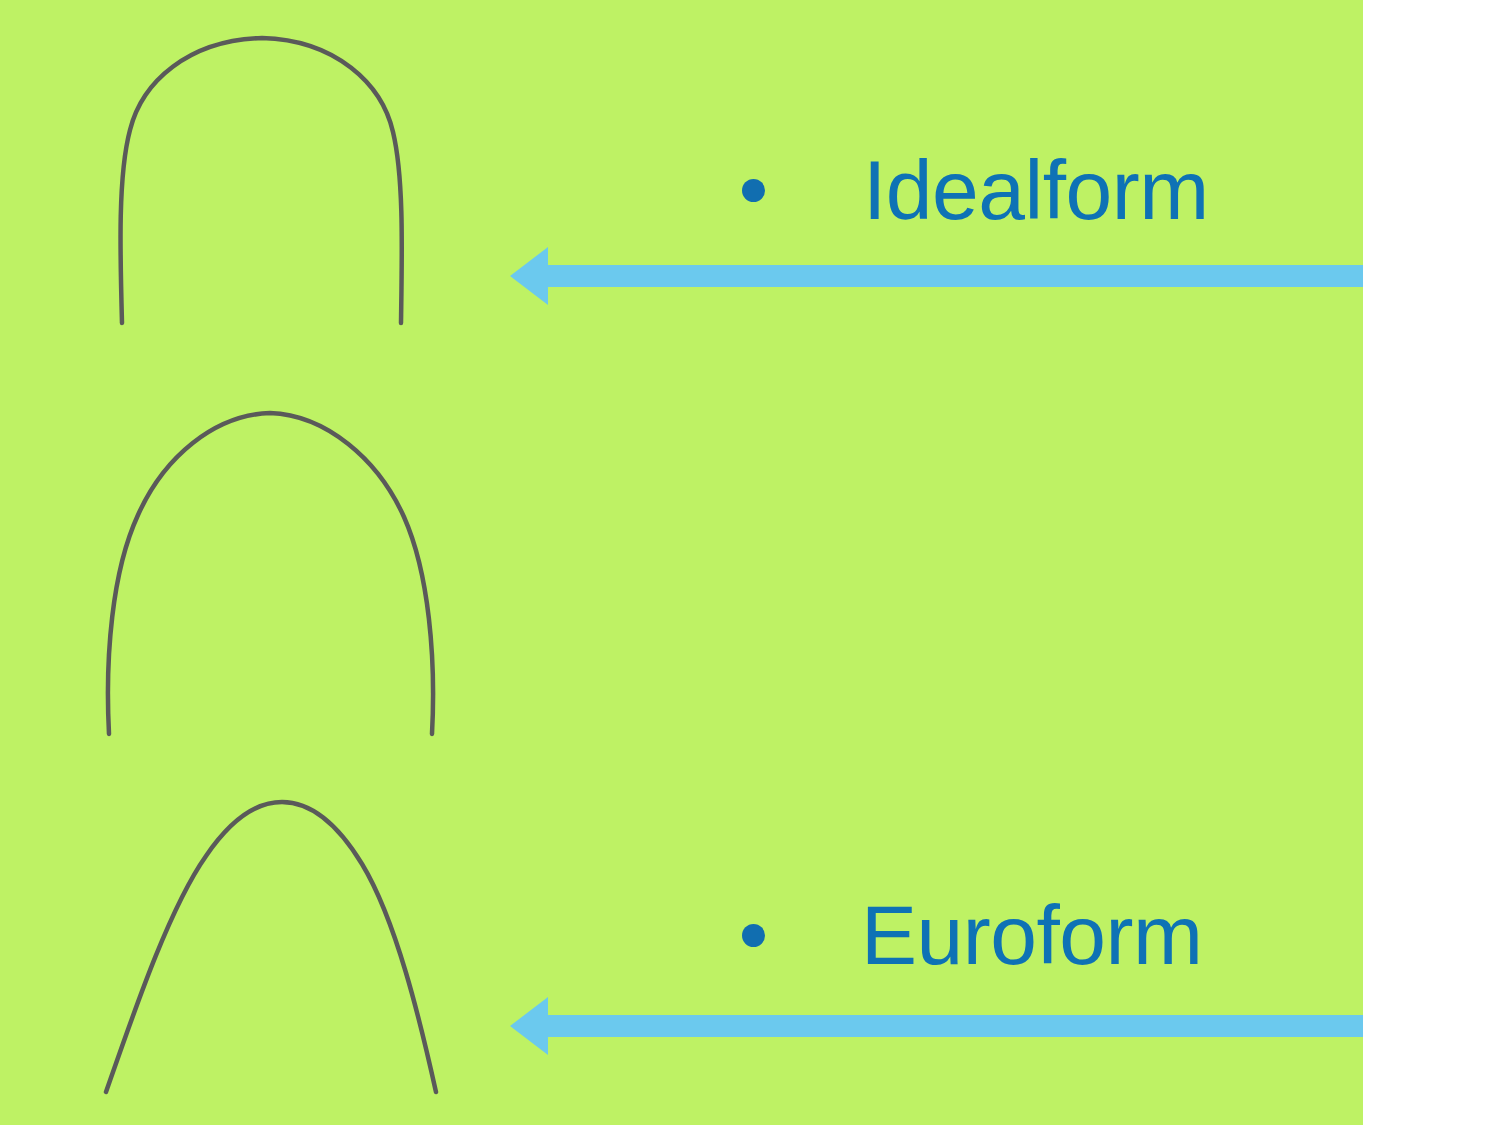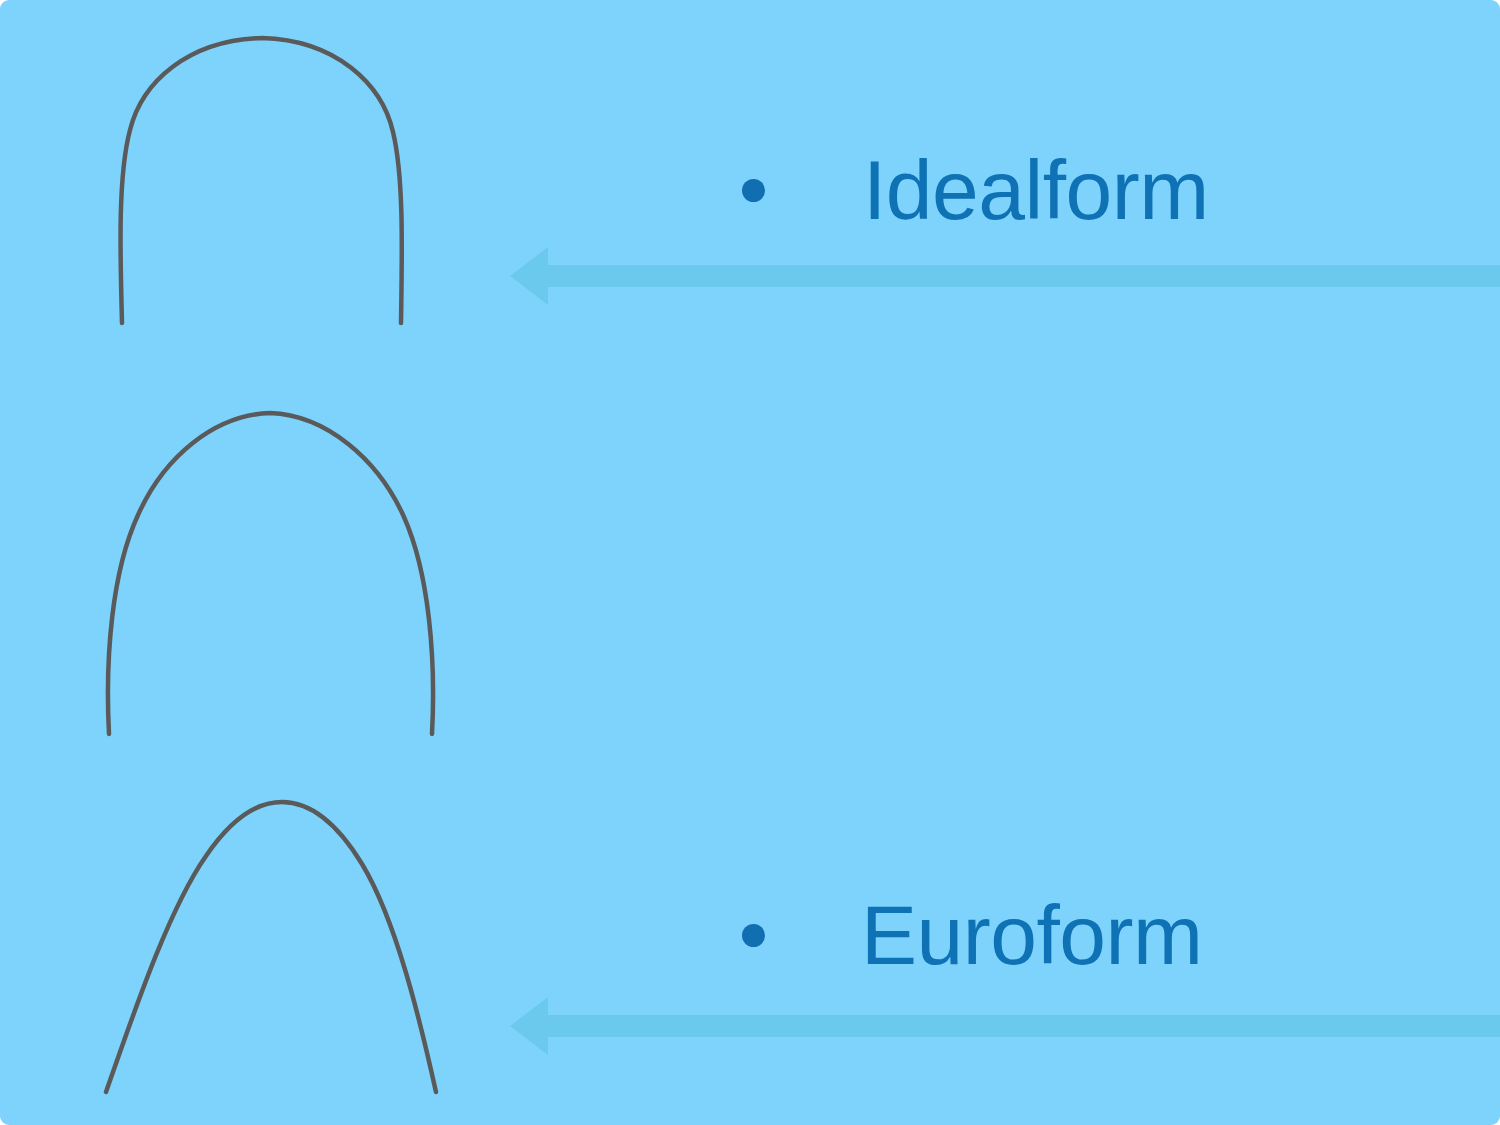--- a/index.html
+++ b/index.html
@@ -11,25 +11,24 @@
     width: 1500px;
     height: 1125px;
     background: #ffffff;
     font-family: "Liberation Sans", sans-serif;
     overflow: hidden;
     position: relative;
   }
 
   #slide {
     position: relative;
-    width: 1500px;
+    width: 1363px;
     height: 1125px;
-    background: #7dd3fc;
+    background: #bef264;
     overflow: hidden;
-    border-radius: 9px;
   }
 
   
   .row {
     position: absolute;
     left: 0;
     width: 1500px;
   }
   #row-0 { top: 0px;   height: 375px; }
   #row-1 { top: 375px; height: 375px; }

